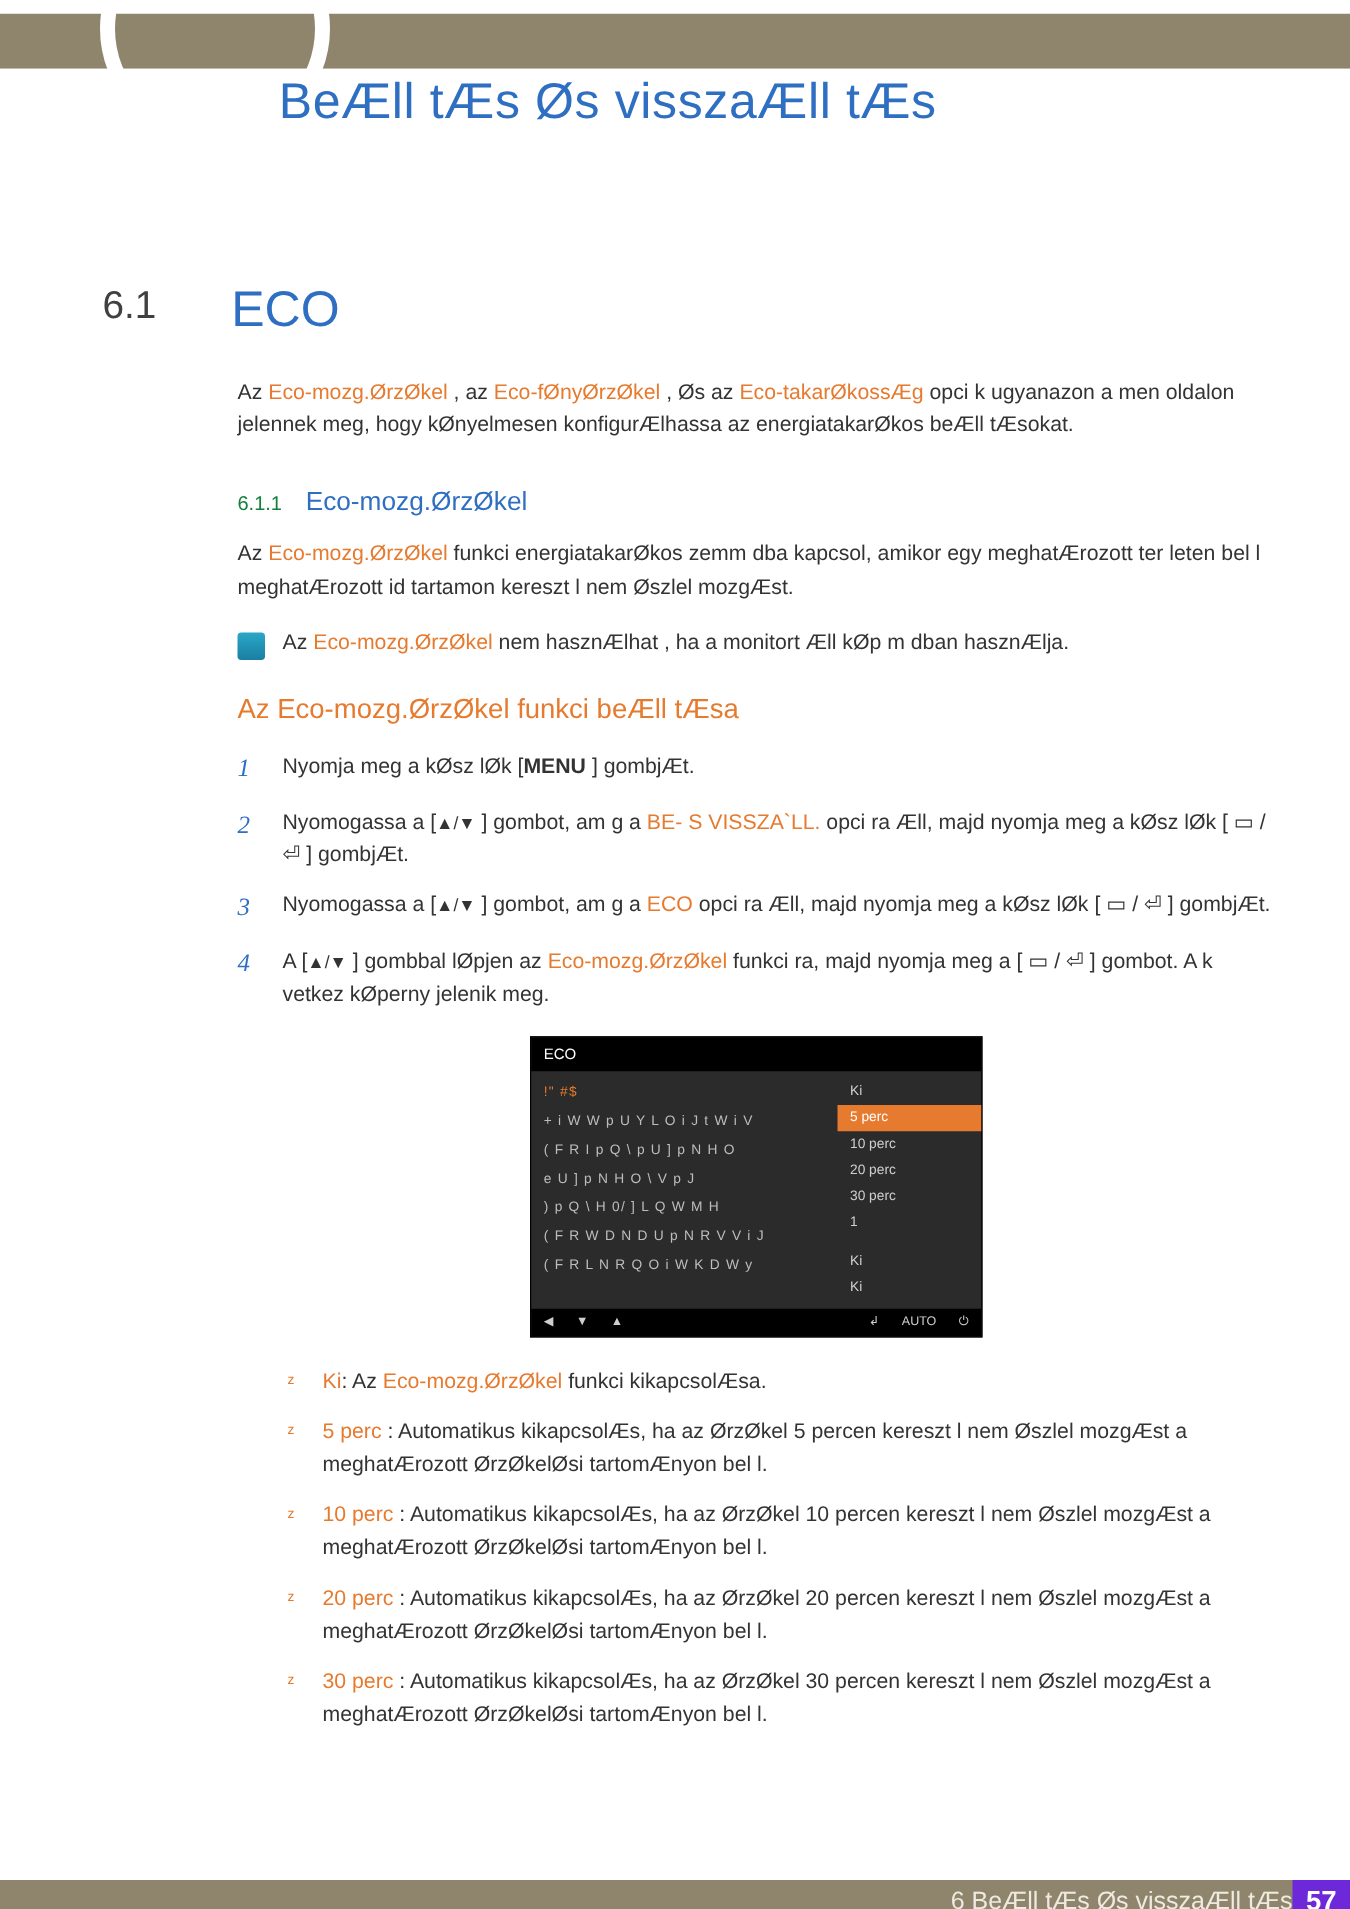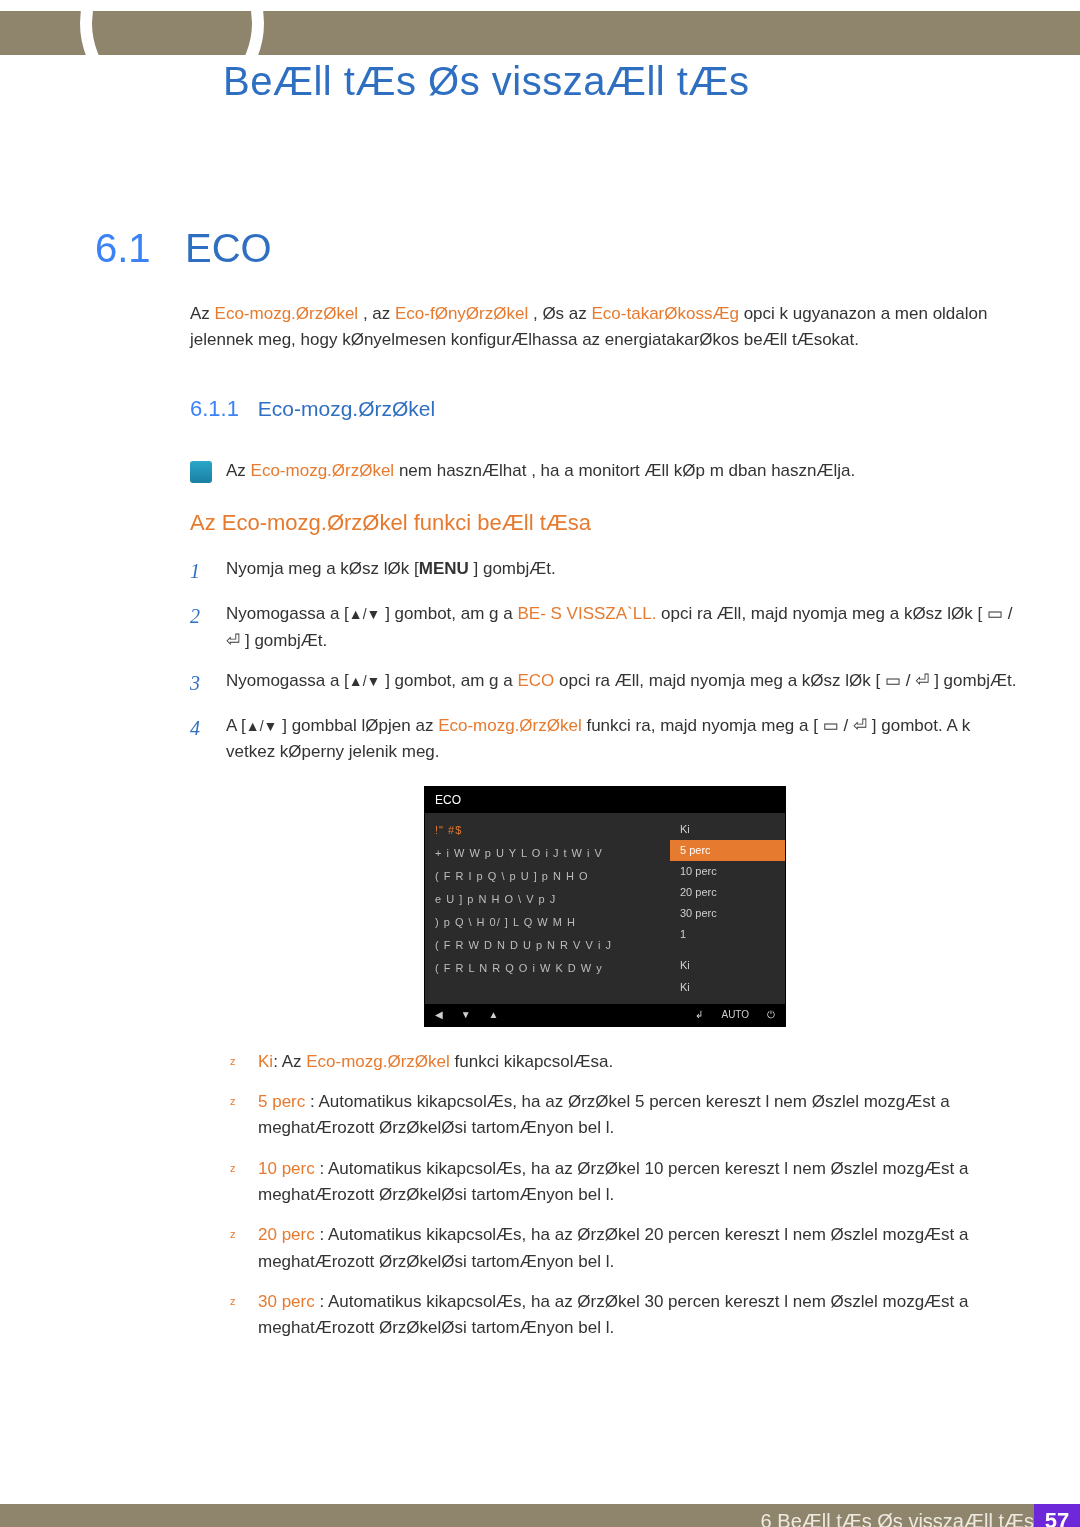--- a/index.html
+++ b/index.html
@@ -1,28 +1,28 @@
 <!DOCTYPE html>
 <html><head>
 <meta charset="utf-8">
 <style>
   html,body{margin:0;padding:0;background:#fff;font-family:Arial,Helvetica,sans-serif;color:#333;}
   .page{width:1080px;height:1527px;position:relative;background:#fff;box-sizing:border-box;margin-top:11px;}
   .top-bar{position:absolute;left:0;top:0;width:1080px;height:44px;background:#8f856d;}
   .chapter-shape{position:absolute;left:80px;top:-80px;width:160px;height:160px;border:12px solid #fff;border-radius:50%;}
   .masking-white{position:absolute;left:0;top:44px;width:1080px;height:120px;background:#fff;}
   .chapter-title{position:absolute;left:223px;top:48px;font-size:40px;color:#2f6fc2;letter-spacing:.5px;}
-  .sec-num{position:absolute;left:95px;top:215px;font-size:40px;color:#3b82f6;}
+  .sec-num{position:absolute;left:82px;top:215px;font-size:31px;color:#404040;}
   .sec-name{position:absolute;left:185px;top:215px;font-size:40px;color:#2f6fc2;}
   .content{position:absolute;left:190px;top:290px;width:830px;font-size:17px;line-height:1.55;color:#333;}
   .content p{margin:0 0 10px 0;}
   .hl{color:#e67a2e;}
-  .sub-num{color:#3b82f6;font-size:22px;margin-top:28px;margin-bottom:14px;display:inline-block;}
+  .sub-num{color:#15803d;font-size:16px;margin-top:28px;margin-bottom:14px;display:inline-block;}
   .sub-name{color:#2f6fc2;font-size:21px;}
-  .note-row{display:flex;gap:14px;margin:18px 0 22px 0;align-items:center;}
+  .note-row{display:flex;gap:14px;margin:18px 0 22px 0;align-items:flex-end;}
   .note-icon{width:22px;height:22px;background:linear-gradient(#2aa7c8,#1a7fa2);border-radius:3px;flex:0 0 22px;margin-top:2px;}
   .note-text{flex:1;}
   .proc-title{color:#e67a2e;font-size:22px;margin:6px 0 16px 0;}
   ol.steps{list-style:none;padding:0;margin:0 0 20px 0;}
   ol.steps>li{display:flex;gap:18px;margin-bottom:14px;}
   .step-num{color:#2f6fc2;font-size:20px;flex:0 0 18px;font-style:italic;font-family:Georgia,serif;}
   .step-body{flex:1;}
   .glyph{font-family:Arial;font-size:14px;}
   .menu-box{width:360px;margin:8px auto 22px auto;background:#2b2b2b;color:#cfcfcf;font-size:12px;border:1px solid #000;}
   .menu-title{background:#000;color:#fff;padding:4px 10px;font-size:12px;}
@@ -62,20 +62,23 @@
     <p>
       <span>Az </span><span class="hl">Eco-mozg.ØrzØkel</span><span> , az </span><span class="hl">Eco-fØnyØrzØkel</span><span> , Øs az </span><span class="hl">Eco-takarØkossÆg</span><span> opci k ugyanazon a men oldalon jelennek meg, hogy kØnyelmesen konfigurÆlhassa az energiatakarØkos beÆll tÆsokat.</span>
     </p>
 
     <div>
       <span class="sub-num">6.1.1</span>
       &nbsp;&nbsp;
       <span class="sub-name">Eco-mozg.ØrzØkel</span>
     </div>
 
+    <p>
+      <span>Az </span><span class="hl">Eco-mozg.ØrzØkel</span><span>  funkci  energiatakarØkos  zemm dba kapcsol, amikor egy meghatÆrozott ter leten bel l meghatÆrozott id tartamon kereszt l nem Øszlel mozgÆst.</span>
+    </p>
 
     <div class="note-row">
       <div class="note-icon"></div>
       <div class="note-text">
         <span>Az </span><span class="hl">Eco-mozg.ØrzØkel</span><span>  nem hasznÆlhat , ha a monitort Æll  kØp m dban hasznÆlja.</span>
       </div>
     </div>
 
     <div class="proc-title">Az Eco-mozg.ØrzØkel  funkci  beÆll tÆsa</div>
 

